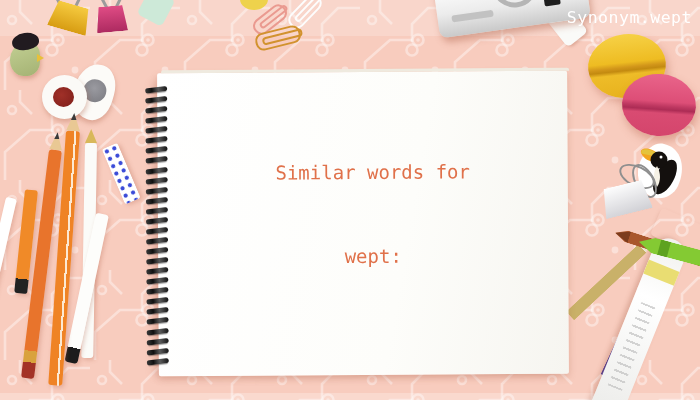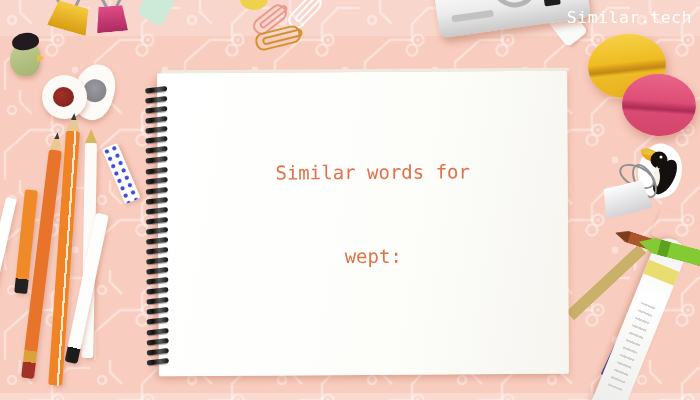--- a/index.html
+++ b/index.html
@@ -291,14 +291,14 @@
         <div>wept:</div>
       </div>
       <div class="nb-words">
         
         
         
       </div>
     </div>
   </div>
 
-  <div class="watermark">Similar.tech</div>
+  <div class="watermark">Synonym.wept</div>
 </div>
 
 </body></html>

